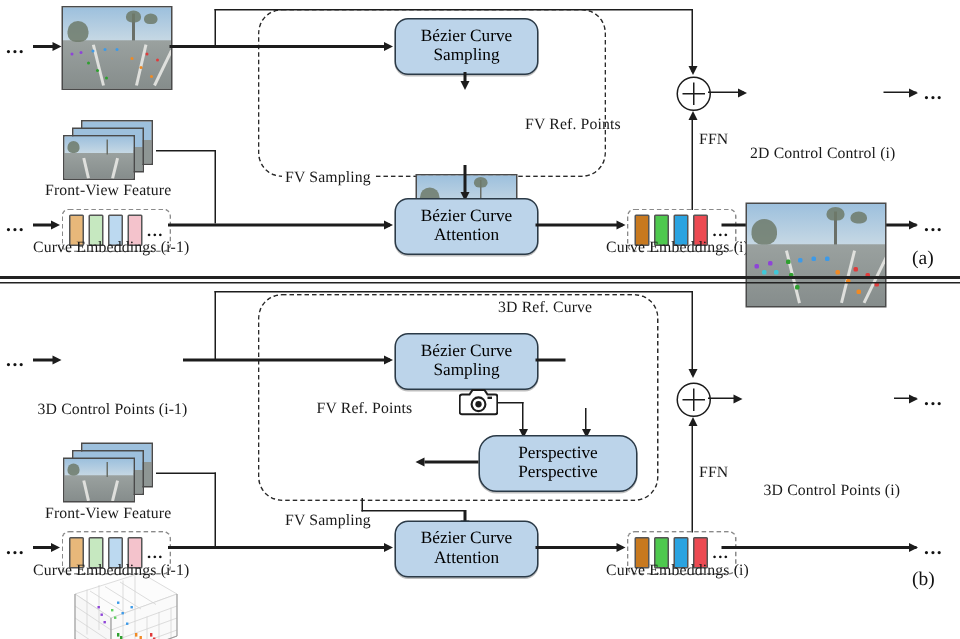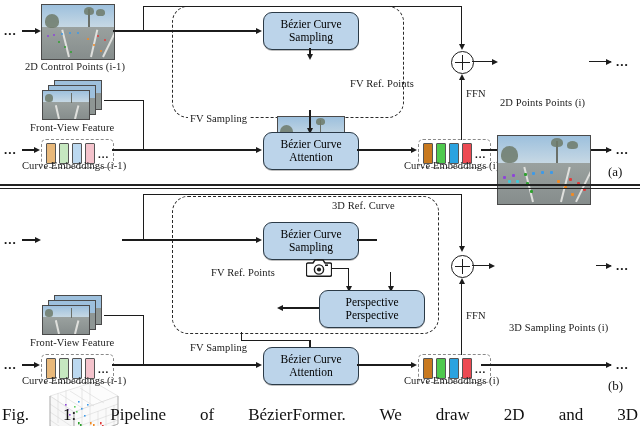--- a/index.html
+++ b/index.html
@@ -75,21 +75,20 @@
     <div class="dot" style="left:35px;top:27px;width:2.4px;height:2.4px;background:#3d9ae8;"></div>
     <div class="dot" style="left:16px;top:36px;width:2.4px;height:2.4px;background:#2fa02f;"></div>
     <div class="dot" style="left:22px;top:41px;width:2.4px;height:2.4px;background:#2fa02f;"></div>
     <div class="dot" style="left:28px;top:46px;width:2.4px;height:2.4px;background:#2fa02f;"></div>
     <div class="dot" style="left:45px;top:33px;width:2.4px;height:2.4px;background:#f08a24;"></div>
     <div class="dot" style="left:51px;top:39px;width:2.4px;height:2.4px;background:#f08a24;"></div>
     <div class="dot" style="left:58px;top:45px;width:2.4px;height:2.4px;background:#f08a24;"></div>
     <div class="dot" style="left:55px;top:30px;width:2.4px;height:2.4px;background:#e03b3b;"></div>
     <div class="dot" style="left:62px;top:34px;width:2.4px;height:2.4px;background:#e03b3b;"></div>
   </div>
-  <div class="abs lbl" style="left:25px;top:61px;">2D Control Points (i-1)</div>
 
   <div class="abs dots" style="left:4px;top:23px;">...</div>
   <div class="ln" style="left:22px;top:30.4px;width:14px;height:1.2px;"></div>
   <div class="arrow ar-r" style="left:35px;top:28px;"></div>
 
   <div class="abs" style="left:42px;top:80px;width:62px;height:42px;">
     <div class="stackimg" style="left:12px;top:0;width:46px;height:28px;background:linear-gradient(#9dc0dd 0 44%,#8e9694 44% 100%);"></div>
     <div class="stackimg" style="left:6px;top:5px;width:46px;height:28px;background:linear-gradient(#9dc0dd 0 44%,#8e9694 44% 100%);"></div>
     <div class="stackimg road" style="left:0px;top:10px;width:46px;height:28px;">
       <div class="sky"></div>
@@ -219,21 +218,21 @@
     <div class="dot" style="left:52px;top:35px;width:2.8px;height:2.8px;background:#3d9ae8;"></div>
     <div class="dot" style="left:28px;top:46px;width:2.8px;height:2.8px;background:#2fa02f;"></div>
     <div class="dot" style="left:32px;top:54px;width:2.8px;height:2.8px;background:#2fa02f;"></div>
     <div class="dot" style="left:59px;top:44px;width:2.8px;height:2.8px;background:#f08a24;"></div>
     <div class="dot" style="left:66px;top:50px;width:2.8px;height:2.8px;background:#f08a24;"></div>
     <div class="dot" style="left:73px;top:57px;width:2.8px;height:2.8px;background:#f08a24;"></div>
     <div class="dot" style="left:71px;top:42px;width:2.8px;height:2.8px;background:#e03b3b;"></div>
     <div class="dot" style="left:79px;top:46px;width:2.8px;height:2.8px;background:#e03b3b;"></div>
     <div class="dot" style="left:85px;top:52px;width:2.8px;height:2.8px;background:#e03b3b;"></div>
   </div>
-  <div class="abs lbl" style="left:500px;top:97px;">2D Points Points (i)</div>
+  <div class="abs lbl" style="left:500px;top:97px;">2D Control Control (i)</div>
   <div class="ln" style="left:589px;top:61px;width:22px;height:1.2px;"></div>
   <div class="arrow ar-r" style="left:606px;top:58.5px;"></div>
   <div class="abs dots" style="left:616px;top:54px;">...</div>
 
   <div class="abs panel-tag" style="left:608px;top:164px;">(a)</div>
 
   <div class="sep" style="top:184px;height:1.6px;"></div>
   <div class="sep" style="top:188px;height:1.2px;"></div>
 
   <div class="abs plot3d" style="left:38px;top:198px;width:84px;height:70px;">
@@ -277,20 +276,21 @@
       <g fill="#e03b3b">
         <rect x="62" y="46" width="1.6" height="2.4"></rect>
           <rect x="64" y="49" width="1.6" height="2.4"></rect>
       </g>
       <g fill="#5fd05f">
         <rect x="36" y="30" width="1.6" height="1.6"></rect>
           <rect x="38" y="35" width="1.6" height="1.6"></rect>
       </g>
     </svg>
   </div>
+  <div class="abs lbl" style="left:25px;top:268px;">3D Control Points (i-1)</div>
 
   <div class="abs dots" style="left:4px;top:232px;">...</div>
   <div class="ln" style="left:22px;top:239.4px;width:14px;height:1.2px;"></div>
   <div class="arrow ar-r" style="left:35px;top:237px;"></div>
 
   <div class="abs" style="left:42px;top:295px;width:62px;height:42px;">
     <div class="stackimg" style="left:12px;top:0;width:46px;height:28px;background:linear-gradient(#9dc0dd 0 44%,#8e9694 44% 100%);"></div>
     <div class="stackimg" style="left:6px;top:5px;width:46px;height:28px;background:linear-gradient(#9dc0dd 0 44%,#8e9694 44% 100%);"></div>
     <div class="stackimg road" style="left:0px;top:10px;width:46px;height:28px;">
       <div class="sky"></div>
@@ -345,21 +345,21 @@
       <circle cx="13" cy="11.5" r="4.6" fill="#fff" stroke="#1c1c1c" stroke-width="1.4"></circle>
       <circle cx="13" cy="11.5" r="2.1" fill="#1c1c1c"></circle>
       <rect x="19" y="6.4" width="3" height="1.6" fill="#1c1c1c"></rect>
     </svg>
   </div>
 
   <div class="ln" style="left:332px;top:268px;width:17px;height:1.2px;"></div>
   <div class="ln" style="left:348px;top:268px;width:1.2px;height:22px;"></div>
   <div class="arrow ar-d" style="left:345.5px;top:286px;"></div>
 
-  <div class="abs pbox" style="left:319px;top:290px;width:104px;height:36px;">
+  <div class="abs pbox" style="left:319px;top:290px;width:104px;height:36px;border-radius:12px;">
     <div>
       <div>Perspective</div>
       <div>Perspective</div>
     </div>
   </div>
 
   <div class="ln" style="left:283px;top:307.4px;width:36px;height:1.2px;"></div>
   <div class="arrow ar-l" style="left:277px;top:305px;"></div>
 
   <div class="abs lbl" style="left:211px;top:267px;">FV Ref. Points</div>
@@ -397,24 +397,21 @@
   <div class="abs dots" style="left:616px;top:357px;">...</div>
 
   <div class="ln" style="left:461px;top:282px;width:1.2px;height:73px;"></div>
   <div class="arrow ar-u" style="left:458.5px;top:278px;"></div>
   <div class="abs lbl" style="left:466px;top:310px;">FFN</div>
 
   <div class="sum" style="left:451px;top:255px;width:21px;height:21px;"></div>
   <div class="ln" style="left:472px;top:265px;width:20px;height:1.2px;"></div>
   <div class="arrow ar-r" style="left:489px;top:262.5px;"></div>
 
-  <div class="abs lbl" style="left:509px;top:322px;">3D Sampling Points (i)</div>
+  <div class="abs lbl" style="left:509px;top:322px;">3D Control Points (i)</div>
   <div class="ln" style="left:596px;top:265px;width:15px;height:1.2px;"></div>
   <div class="arrow ar-r" style="left:606px;top:262.5px;"></div>
   <div class="abs dots" style="left:616px;top:258px;">...</div>
 
   <div class="abs panel-tag" style="left:608px;top:378px;">(b)</div>
 
-  <div class="caption" style="top:404px;">
-    <span class="cap-inner" style="text-align:justify;text-align-last:justify;">Fig.  1:  Pipeline  of  BézierFormer.  We  draw  2D  and  3D</span>
-  </div>
 
 </div>
 
 </body></html>

